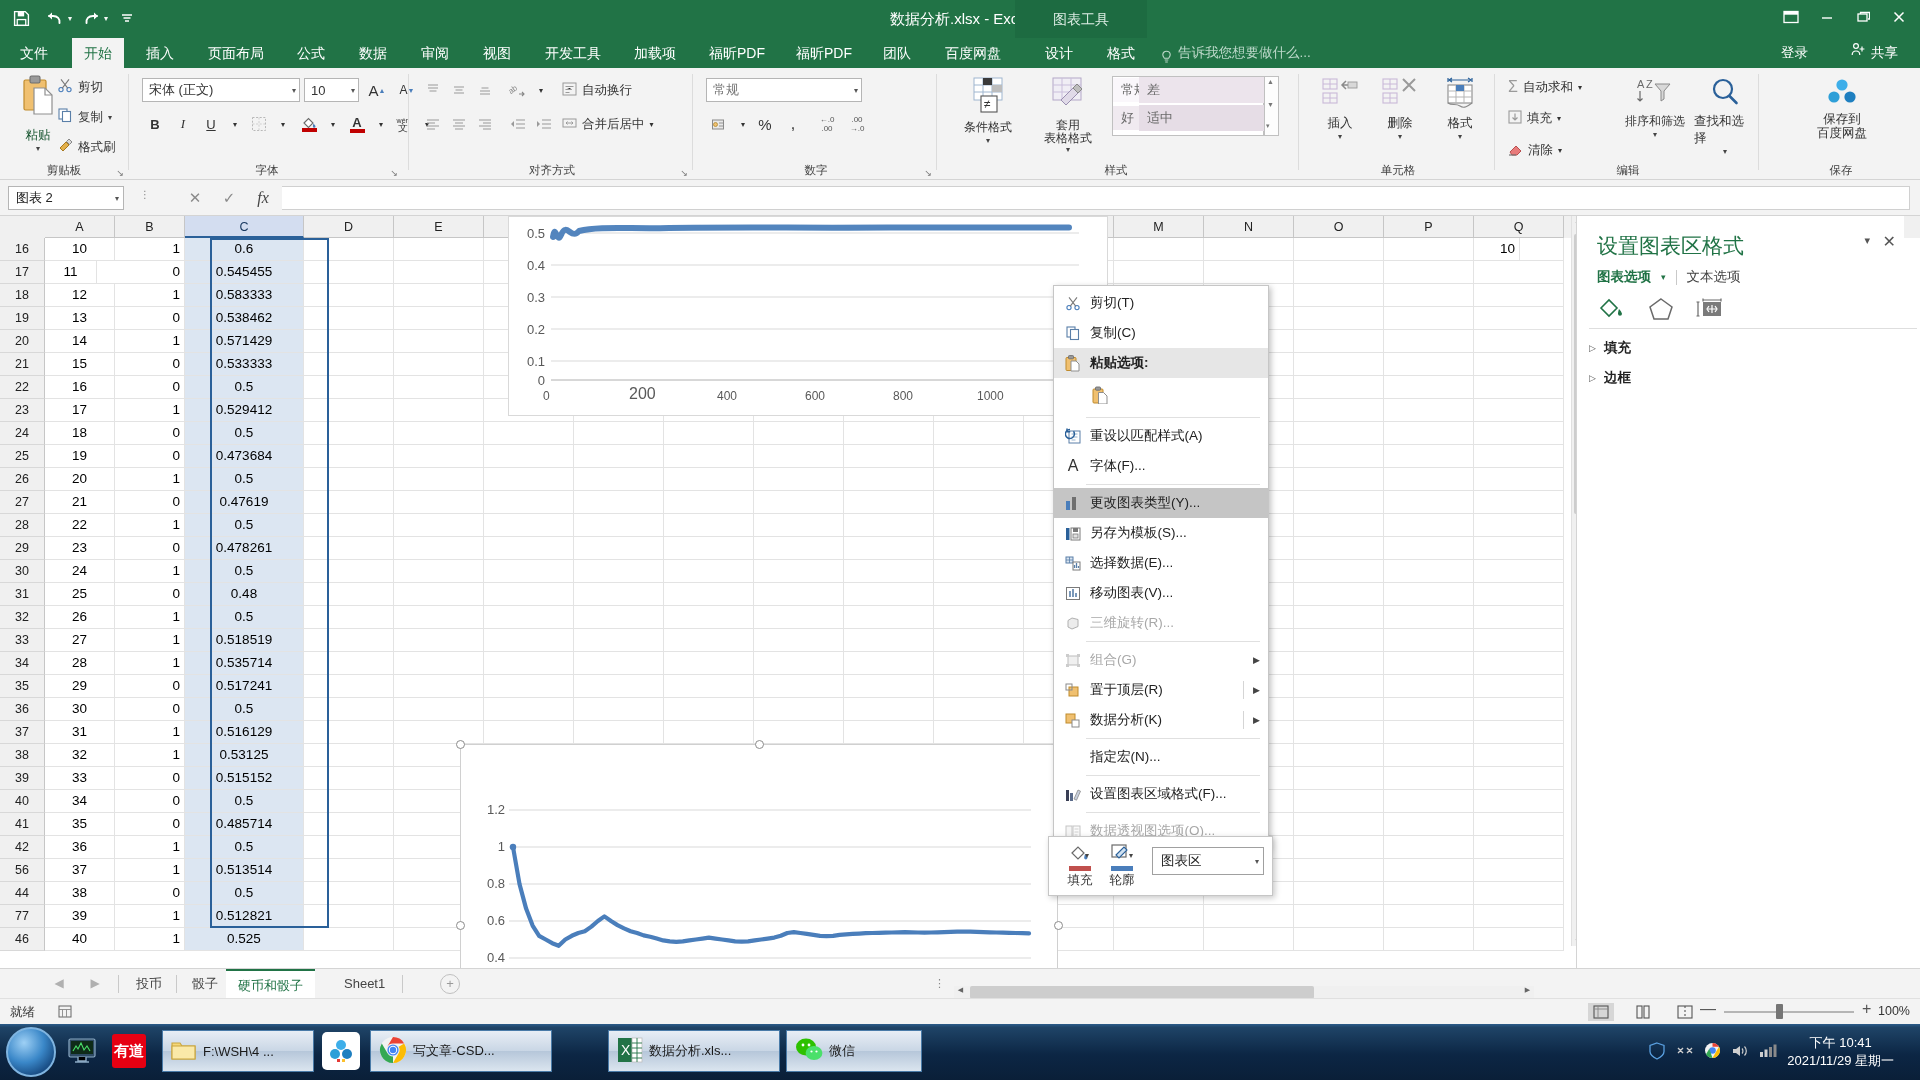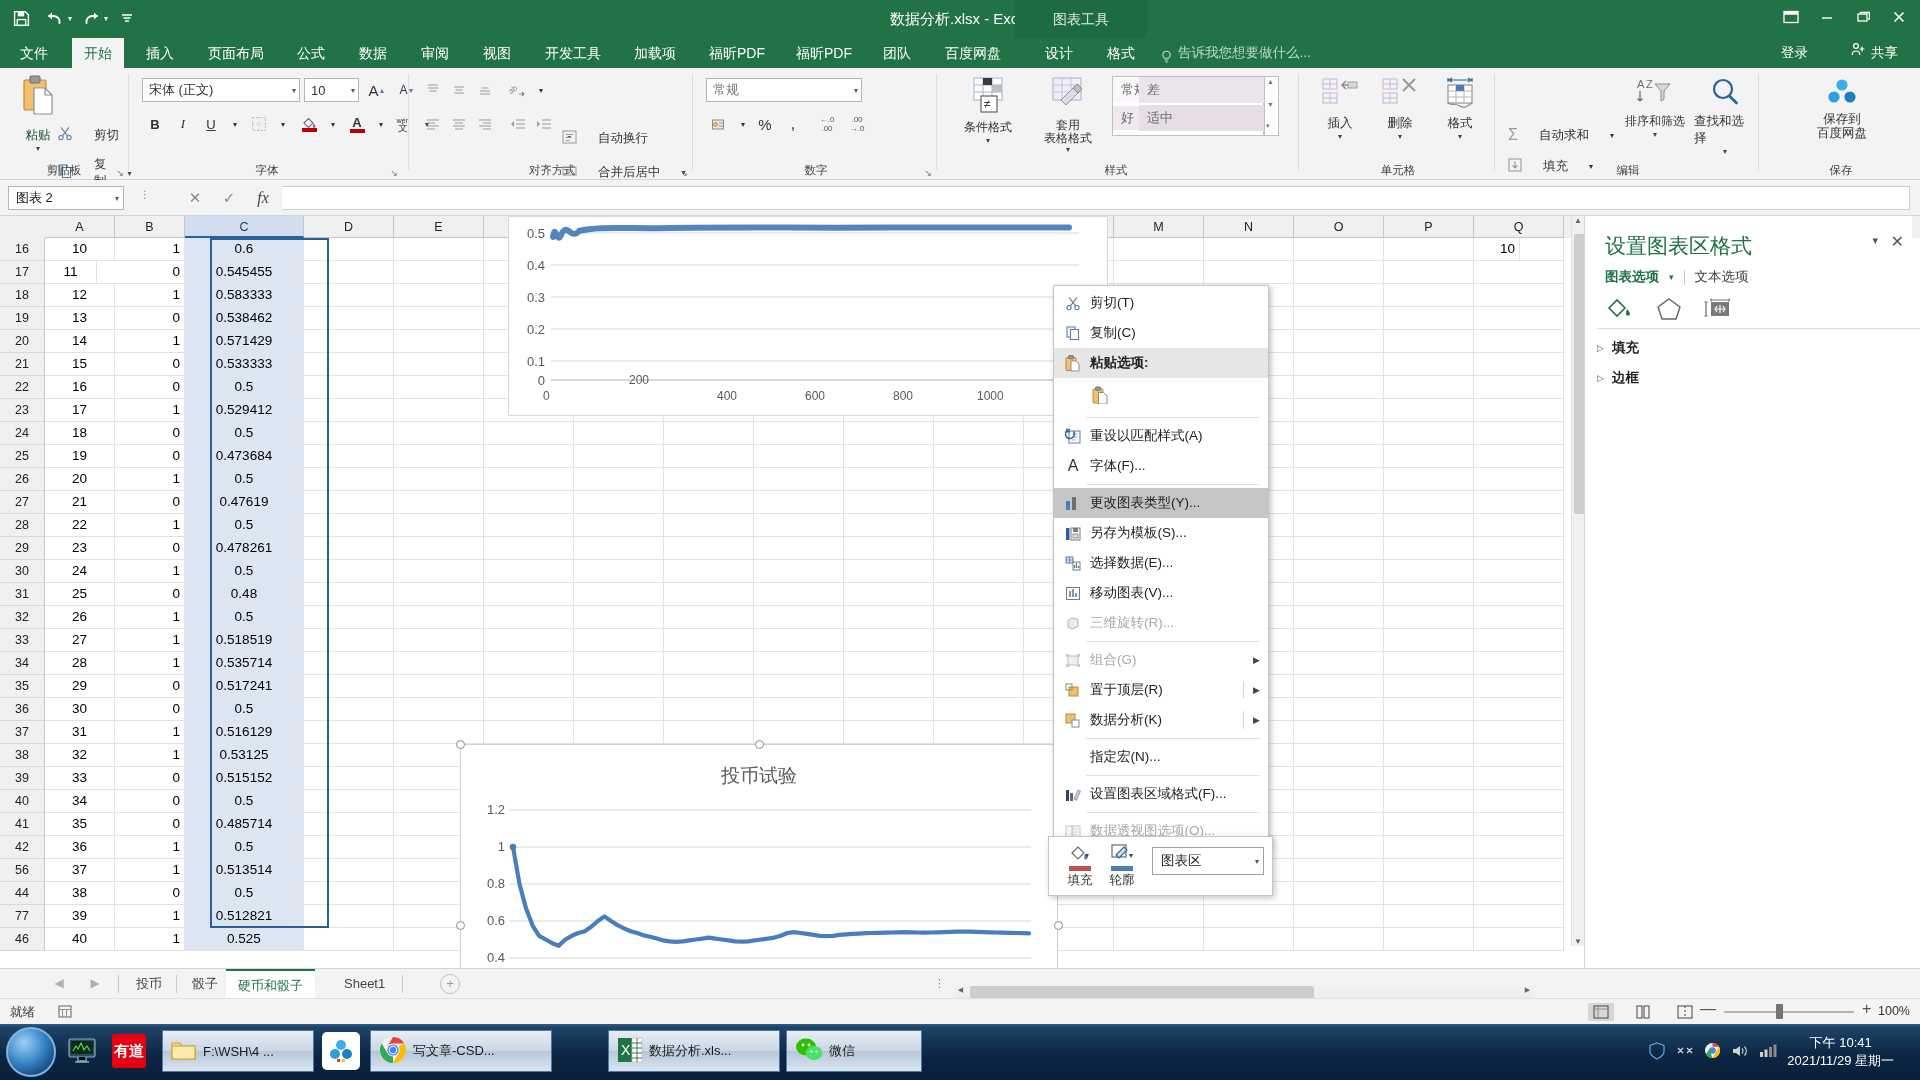--- a/index.html
+++ b/index.html
@@ -68,21 +68,21 @@
     font-size:11.5px; color:#444;
   }
   .rsep { position:absolute; top:6px; width:1px; height:96px; background:#dcdcdc; }
   .gray { color:#9a9a9a; }
 
   .pastebtn {
     position:absolute; left:10px; top:6px; width:56px; height:86px;
     display:flex; flex-direction:column; align-items:center; cursor:pointer;
   }
   .pastebtn .lbl { font-size:12.5px; color:#14532d; margin-top:2px; }
-  .mini { display:flex; align-items:center; gap:21px; cursor:pointer; font-size:12.5px; color:#333;margin-top:48px; }
+  .mini { display:flex; align-items:center; gap:5px; cursor:pointer; font-size:12.5px; color:#333; }
 
   .fontbox {
     position:absolute; background:#fff; border:1px solid #b5b5b5; height:24px;
     display:flex; align-items:center; padding:0 3px 0 6px; font-size:13px; color:#333; cursor:pointer;
   }
   .fontbox .dd { margin-left:auto; font-size:8px; color:#555; }
   .btnsq {
     width:26px; height:24px; display:flex; align-items:center; justify-content:center;
     cursor:pointer; font-size:13px; color:#333;
   }
@@ -192,21 +192,21 @@
   .mbitem .mlbl { font-size:12.5px; color:#333; margin-top:1px; }
   .mbselect {
     position:absolute; left:103px; top:10px; width:112px; height:28px; background:#fff;
     border:1px solid #a0a0a0; display:flex; align-items:center; padding:0 4px 0 8px;
     font-size:13.5px; color:#222; cursor:pointer;
   }
   .mbselect .dd { margin-left:auto; font-size:8px; color:#555; }
 
   
   .pane {
-    position:absolute; right:8px; top:216px; width:328px; height:752px;
+    position:absolute; right:16px; top:216px; width:328px; height:752px;
     background:#fff; border-left:1px solid #d4d4d4; z-index:20;
   }
   .panetitle {
     position:absolute; left:20px; top:16px; font-size:21px; color:#217346;
   }
   .paneclose { position:absolute; right:8px; top:16px; font-size:16px; color:#555; cursor:pointer; }
   .panedd { position:absolute; right:34px; top:18px; font-size:11px; color:#555; cursor:pointer; }
   .panetabs { position:absolute; left:20px; top:52px; display:flex; align-items:center; gap:10px; }
   .ptab { font-size:13.5px; cursor:pointer; }
   .ptab.active { color:#217346; font-weight:bold; }
@@ -1421,29 +1421,28 @@
         <line x1="42" y1="163" x2="570" y2="163" stroke="#b0b0b0" stroke-width="1"></line>
         <path d="M44 20 C46 5, 48 28, 52 18 C58 4, 62 24, 70 14 C90 9, 120 12, 160 11 C220 10, 300 11, 380 10.5 C450 10, 520 11, 560 10.5" fill="none" stroke="#4a7ebb" stroke-width="6" stroke-linecap="round" stroke-linejoin="round" opacity="0.95"></path>
       </svg>
       <div class="ytick" style="left:2px; top:9px; width:34px;">0.5</div>
       <div class="ytick" style="left:2px; top:41px; width:34px;">0.4</div>
       <div class="ytick" style="left:2px; top:73px; width:34px;">0.3</div>
       <div class="ytick" style="left:2px; top:105px; width:34px;">0.2</div>
       <div class="ytick" style="left:2px; top:137px; width:34px;">0.1</div>
       <div class="ytick" style="left:2px; top:156px; width:34px;">0</div>
       <div style="position:absolute; left:34px; top:172px; font-size:12px; color:#595959;">0</div>
-      <div style="position:absolute; left:120px; top:156px; font-size:12px; color:#595959;">200</div>
+      <div style="position:absolute; left:120px; top:168px; font-size:16px; color:#595959;">200</div>
       <div style="position:absolute; left:208px; top:172px; font-size:12px; color:#595959;">400</div>
       <div style="position:absolute; left:296px; top:172px; font-size:12px; color:#595959;">600</div>
       <div style="position:absolute; left:384px; top:172px; font-size:12px; color:#595959;">800</div>
       <div style="position:absolute; left:468px; top:172px; font-size:12px; color:#595959;">1000</div>
     </div>
 
     <div class="chart2">
-      <div class="charttitle">投币试验</div>
 
       <svg width="596" height="358" viewBox="0 0 596 358" style="position:absolute; left:0; top:0;">
         <line x1="48" y1="65" x2="570" y2="65" stroke="#d9d9d9"></line>
         <line x1="48" y1="102" x2="570" y2="102" stroke="#d9d9d9"></line>
         <line x1="48" y1="139" x2="570" y2="139" stroke="#d9d9d9"></line>
         <line x1="48" y1="176" x2="570" y2="176" stroke="#d9d9d9"></line>
         <line x1="48" y1="213" x2="570" y2="213" stroke="#d9d9d9"></line>
         <line x1="48" y1="250" x2="570" y2="250" stroke="#d9d9d9"></line>
         <line x1="48" y1="287" x2="570" y2="287" stroke="#b5b5b5"></line>
         <path id="series-path" fill="none" stroke="#4a7ebb" stroke-width="4.2" stroke-linecap="round" stroke-linejoin="round" d="M52.0 102.0 L58.5 139.0 L65.1 163.6 L71.6 180.6 L78.1 190.8 L84.7 194.5 L91.2 198.2 L97.7 200.8 L104.3 194.5 L110.8 190.8 L117.3 188.0 L123.8 186.2 L130.4 181.6 L136.9 176.0 L143.4 171.4 L150.0 176.0 L156.5 180.1 L163.0 183.4 L169.6 186.2 L176.1 188.0 L182.6 190.4 L189.2 191.7 L195.7 193.6 L202.2 195.4 L208.8 196.4 L215.3 196.9 L221.8 196.4 L228.4 195.4 L234.9 194.5 L241.4 193.6 L247.9 192.6 L254.5 193.6 L261.0 194.5 L267.5 195.4 L274.1 196.4 L280.6 196.7 L287.1 196.4 L293.7 195.4 L300.2 194.5 L306.7 193.6 L313.3 192.6 L319.8 190.8 L326.3 188.0 L332.9 187.1 L339.4 188.0 L345.9 188.9 L352.5 189.9 L359.0 190.8 L365.5 191.2 L372.1 190.8 L378.6 189.9 L385.1 189.3 L391.6 188.9 L398.2 188.6 L404.7 188.2 L411.2 188.0 L417.8 187.8 L424.3 187.7 L430.8 187.5 L437.4 187.3 L443.9 187.1 L450.4 187.3 L457.0 187.5 L463.5 187.7 L470.0 187.5 L476.6 187.3 L483.1 187.1 L489.6 186.9 L496.2 186.7 L502.7 186.5 L509.2 186.7 L515.7 186.9 L522.3 187.1 L528.8 187.3 L535.3 187.5 L541.9 187.7 L548.4 187.8 L554.9 188.0 L561.5 188.2 L568.0 188.4"></path>

